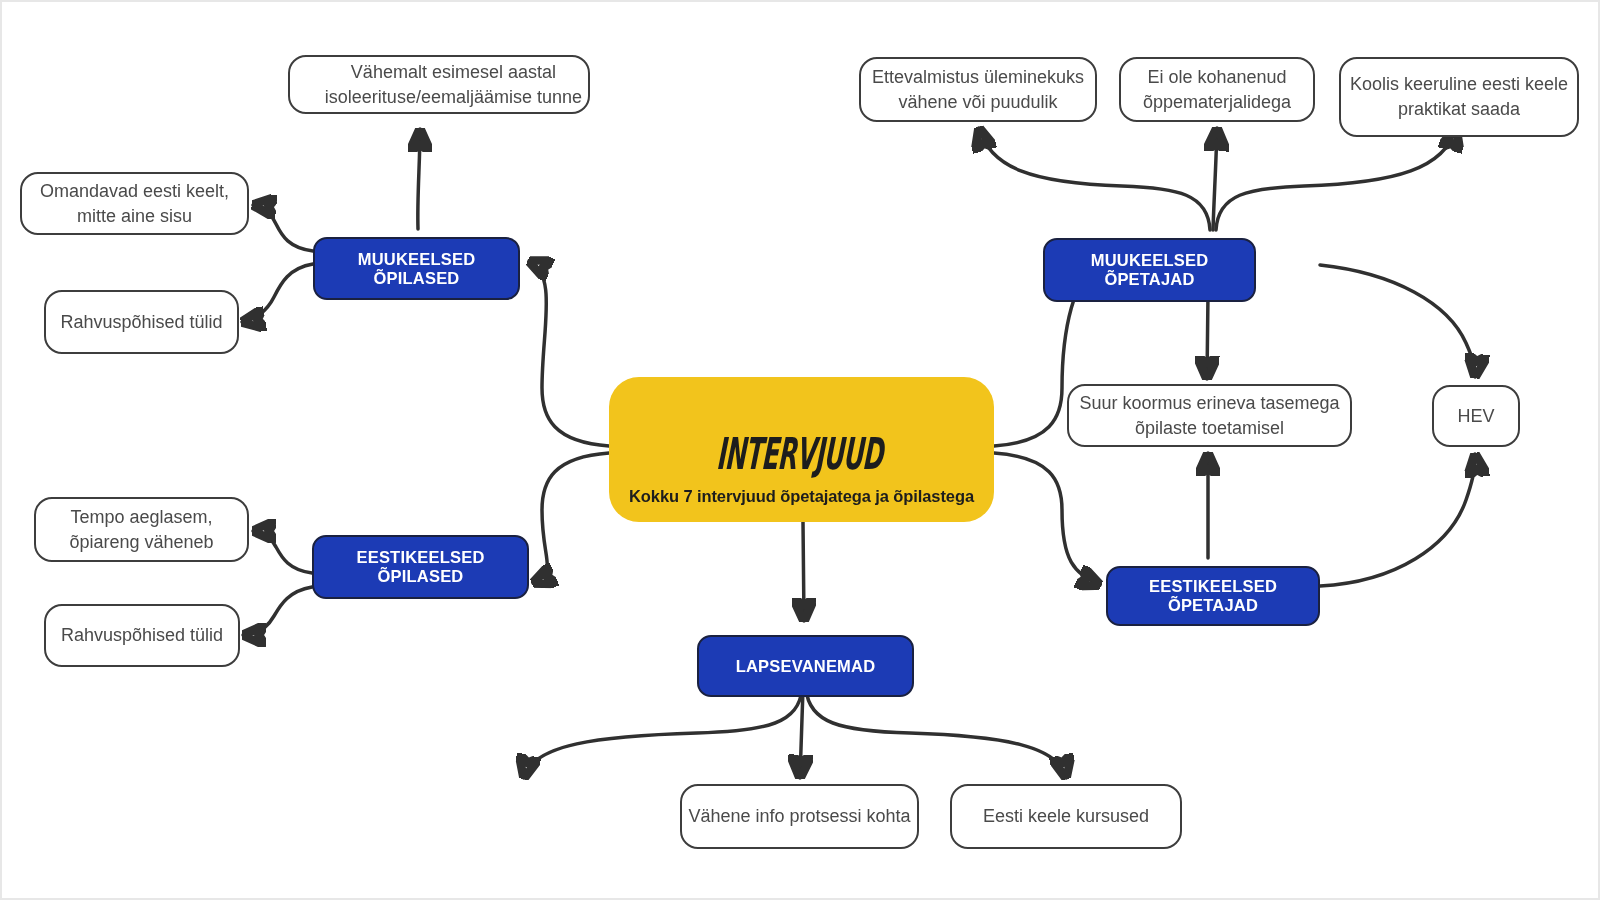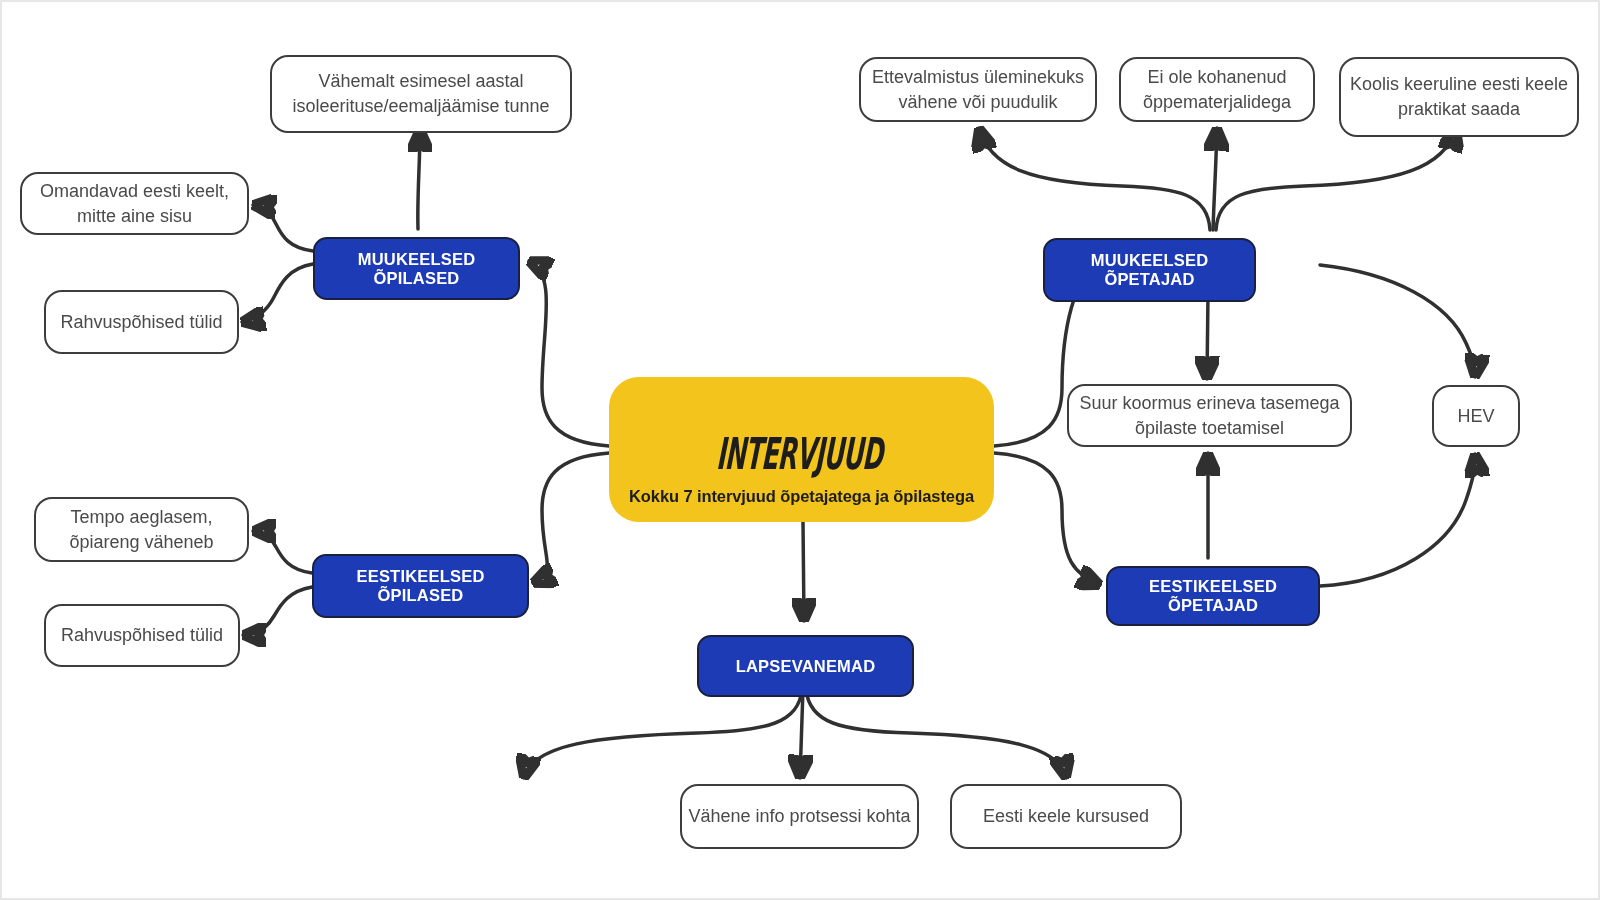--- a/index.html
+++ b/index.html
@@ -37,27 +37,27 @@
   .center-title{
     font-family:"DejaVu Sans",sans-serif;font-weight:800;font-style:italic;
     font-size:40px;letter-spacing:-1px;
     transform:scale(0.62,1.1) skewX(-9deg);transform-origin:50% 50%;
     white-space:nowrap;
   }
   .center-subtitle{
     font-weight:bold;font-size:16.5px;letter-spacing:-0.1px;white-space:nowrap;
   }
   
-  #n1 {left:268px;top:53px;width:302px;height:78px;}
+  #n1 {left:286px;top:53px;width:302px;height:59px;justify-content:flex-end;}
   #n2 {left:18px;top:170px;width:229px;height:63px;}
   #n3 {left:42px;top:288px;width:195px;height:64px;}
   #b1 {left:311px;top:227px;width:207px;height:63px;}
   #n4 {left:32px;top:495px;width:215px;height:65px;}
   #n5 {left:42px;top:602px;width:196px;height:63px;}
-  #b2 {left:310px;top:544px;width:217px;height:64px;}
+  #b2 {left:310px;top:525px;width:217px;height:64px;}
   #center{left:607px;top:375px;width:385px;height:145px;}
   #b3 {left:695px;top:625px;width:217px;height:62px;}
   #n10{left:397px;top:782px;width:250px;height:66px;}
   #n11{left:678px;top:782px;width:239px;height:65px;}
   #n12{left:948px;top:782px;width:232px;height:65px;}
   #n13{left:857px;top:55px;width:238px;height:65px;}
   #n14{left:1117px;top:55px;width:196px;height:65px;}
   #n15{left:1337px;top:55px;width:240px;height:80px;}
   #b4 {left:1041px;top:228px;width:213px;height:64px;}
   #n17{left:1065px;top:382px;width:285px;height:63px;}

